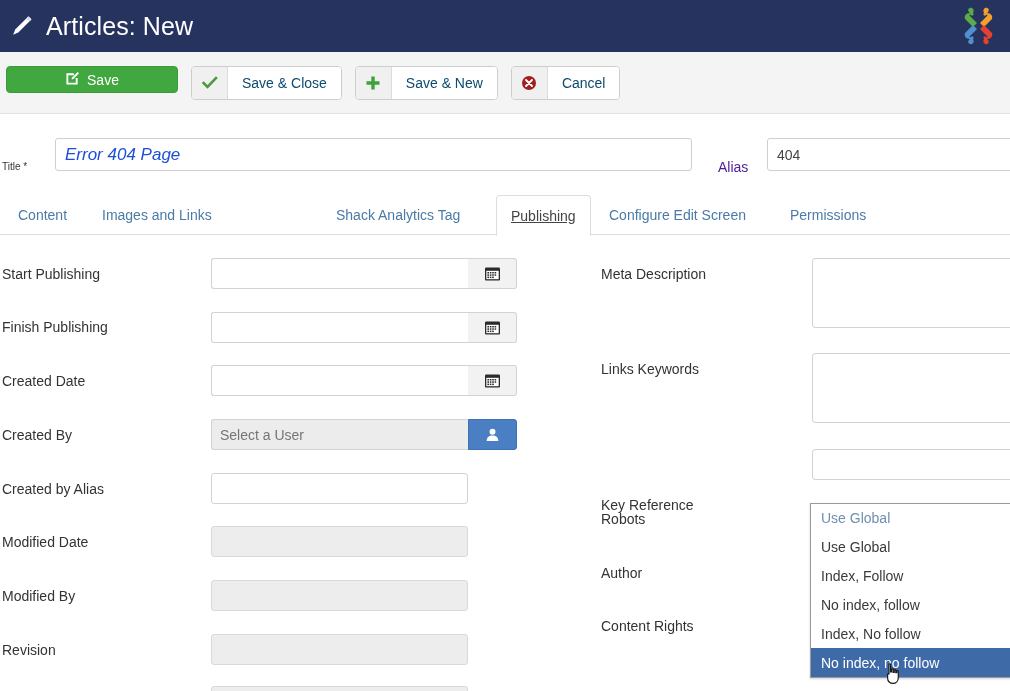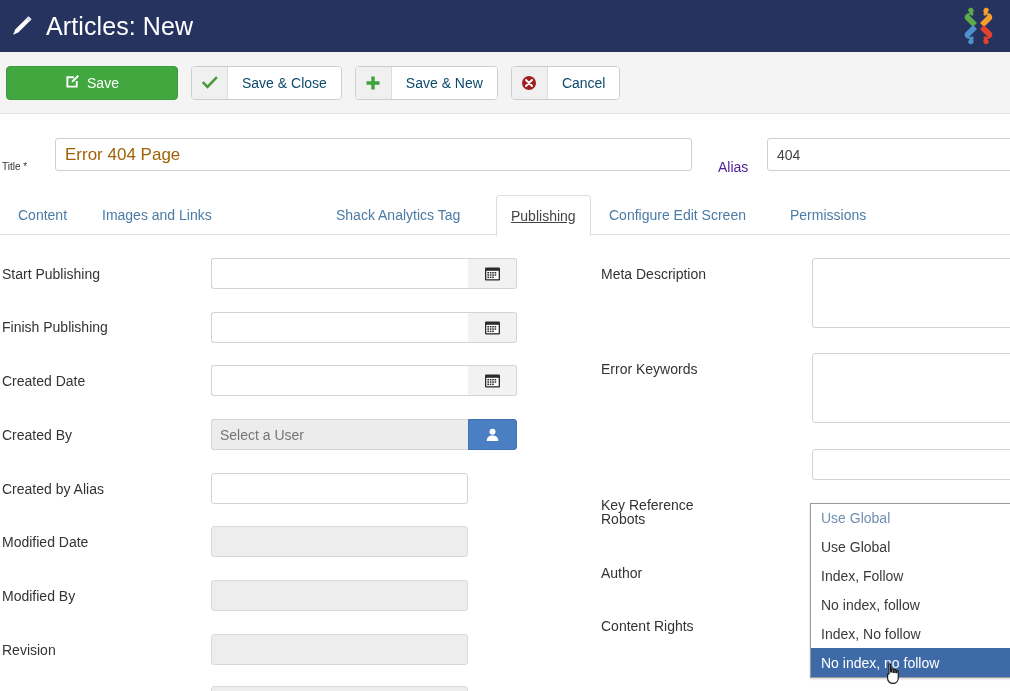--- a/index.html
+++ b/index.html
@@ -50,21 +50,21 @@
     border-bottom: 1px solid #e2e2e2;
   }
   .btn-row {
     position: absolute;
     left: 6px; top: 14px;
     display: flex;
     align-items: stretch;
     gap: 13px;
   }
   .btn-save {
-    width: 172px; height: 34px;
+    width: 172px; height: 27px;
     background: #41a73f;
     border: 1px solid #3b9a39;
     border-radius: 4px;
     display: flex; align-items: center; justify-content: center;
     gap: 7px;
     color: #ffffff;
     font-size: 14px;
     cursor: pointer;
   }
   .btn-group {
@@ -106,24 +106,25 @@
     color: #333333;
   }
   .inp-title {
     position: absolute;
     left: 55px; top: 24px;
     width: 637px; height: 33px;
     border: 1px solid #cfcfcf;
     border-radius: 3px;
     background: #ffffff;
     font-size: 17px;
-    color: #a16207;
+    color: #1d4ed8;
     padding: 0 9px;
     font-family: "Liberation Sans", sans-serif;
     outline: none;
+    font-style: italic;
   }
   .lbl-alias {
     position: absolute;
     left: 718px; top: 45px;
     font-size: 14px;
     color: #4c1d95;
   }
   .inp-alias {
     position: absolute;
     left: 767px; top: 24px;
@@ -446,21 +447,21 @@
   <input class="txt-in readonly" style="left: 211px; top: 344px; width: 257px; height: 31px;" readonly="" value="">
 
   <div class="fld-label" style="left:2px; top:406px;">Revision</div>
   <input class="txt-in readonly" style="left: 211px; top: 398px; width: 257px; height: 31px;" readonly="" value="">
 
   <input class="txt-in readonly" style="left: 211px; top: 450px; width: 257px; height: 31px;" readonly="">
 
   <div class="fld-label" style="left:601px; top:30px;">Meta Description</div>
   <textarea class="txt-area" style="left: 812px; top: 22px; width: 250px; height: 70px;"></textarea>
 
-  <div class="fld-label" style="left:601px; top:125px;">Error Keywords</div>
+  <div class="fld-label" style="left:601px; top:125px;">Links Keywords</div>
   <textarea class="txt-area" style="left: 812px; top: 117px; width: 250px; height: 70px;"></textarea>
 
   <div class="fld-label" style="left:601px; top:221px;margin-top:40px;">Key Reference</div>
   <input class="txt-in" style="left: 812px; top: 213px; width: 250px; height: 31px;" value="">
 
   <div class="fld-label" style="left:601px; top:275px;">Robots</div>
 
   <div class="fld-label" style="left:601px; top:329px;">Author</div>
 
   <div class="fld-label" style="left:601px; top:382px;">Content Rights</div>

